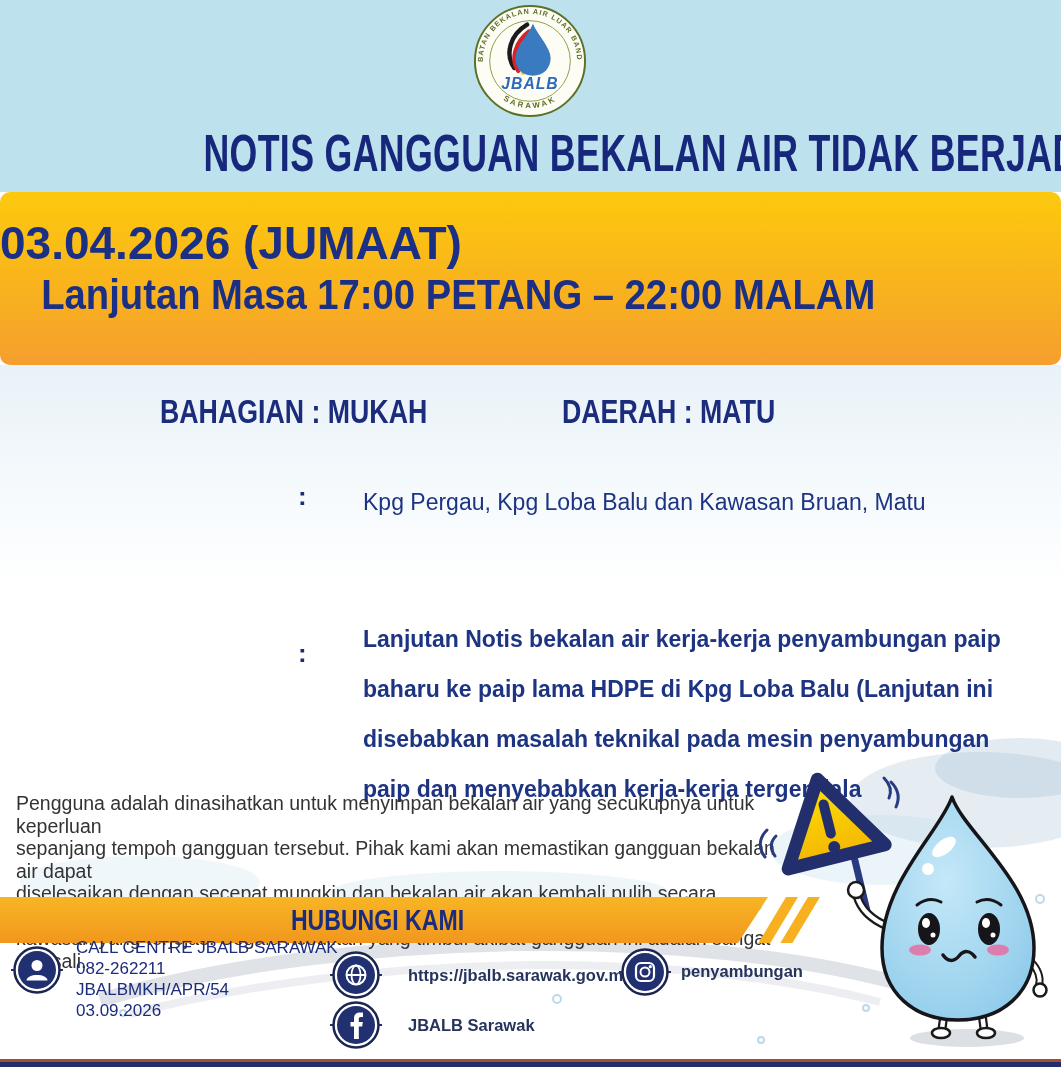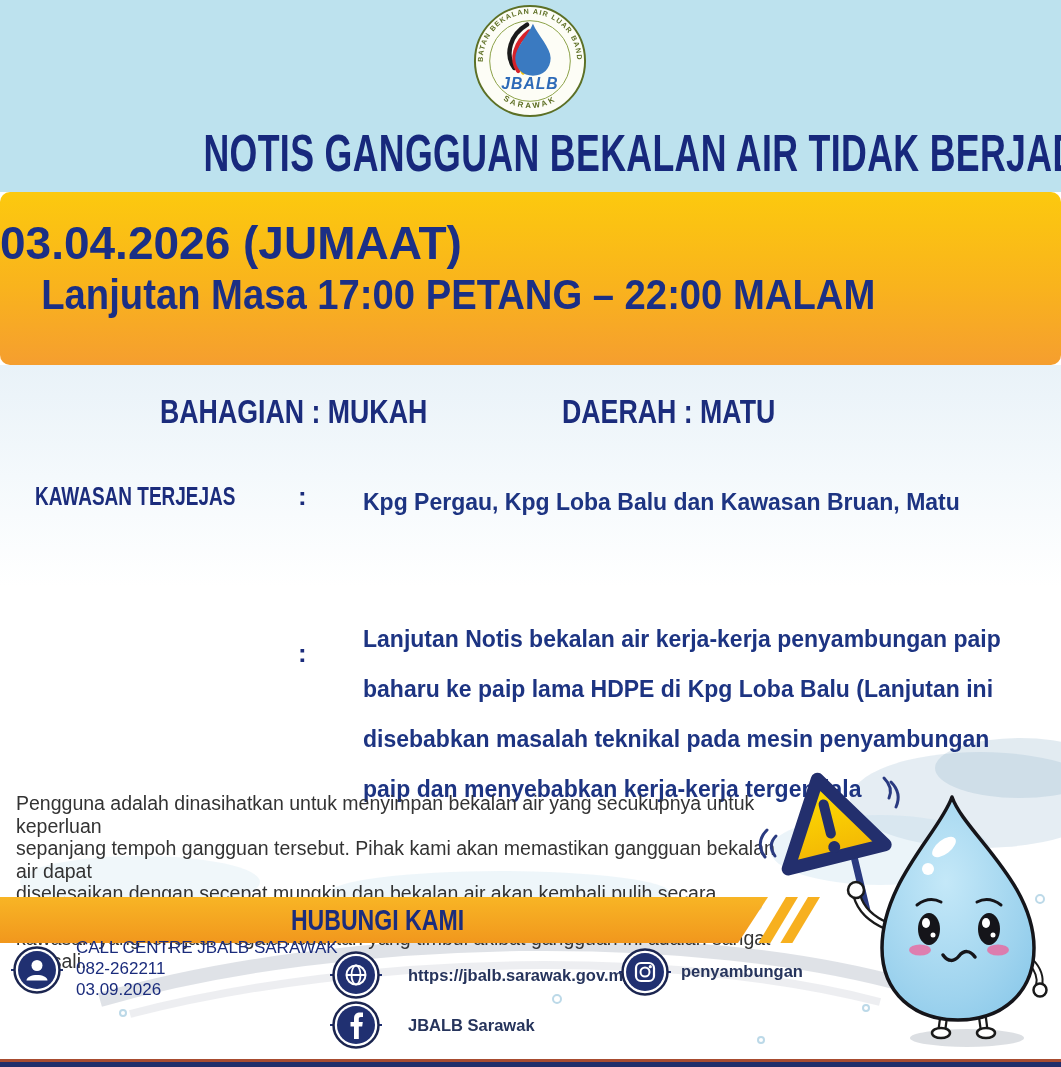--- a/index.html
+++ b/index.html
@@ -21,21 +21,21 @@
   .date-line{font-size:46px;font-weight:bold;color:#1b2f85;line-height:54px;white-space:nowrap;}
   .time-line{display:inline-block;transform:scaleX(.91);transform-origin:center;
              font-size:42px;font-weight:bold;color:#1b2f85;line-height:50px;white-space:nowrap;}
   .region-text{position:absolute;top:393px;white-space:nowrap;}
   .region-text span{display:inline-block;transform:scaleX(.81);transform-origin:left center;
                     font-size:33px;font-weight:bold;color:#1b2c7c;}
   .field-label{position:absolute;left:35px;white-space:nowrap;}
   .field-label span{display:inline-block;transform:scaleX(.73);transform-origin:left center;
                     font-size:26px;font-weight:bold;color:#1b2c7c;}
   .field-colon{position:absolute;left:298px;font-size:26px;font-weight:bold;color:#1b2c7c;}
-  .kawasan-value{position:absolute;left:363px;top:489px;font-size:23px;font-weight:bold;color:#1d3482;white-space:nowrap;}
+  .kawasan-value{position:absolute;left:363px;top:489px;font-size:23px;font-weight:normal;color:#1d3482;white-space:nowrap;}
   .huraian-value{position:absolute;left:363px;top:614px;width:660px;font-size:23px;font-weight:bold;
                  color:#1d3482;line-height:50px;white-space:pre-line;}
   .advisory{position:absolute;left:16px;top:792px;width:780px;font-size:19.5px;
             color:#333333;line-height:22.5px;white-space:pre-line;}
   
   .hubungi-banner{position:absolute;left:0;top:897px;width:768px;height:46px;
                   background:linear-gradient(180deg,#f8b525 0%,#f1971d 100%);
                   clip-path:polygon(0 0,100% 0,calc(100% - 30px) 100%,0 100%);}
   .hubungi-label{width:738px;text-align:center;line-height:46px;white-space:nowrap;margin-left:8px;}
   .hubungi-label span{display:inline-block;transform:scaleX(.77);transform-origin:center;
@@ -117,23 +117,20 @@
     <div><span class="time-line">Lanjutan Masa 17:00 PETANG – 22:00 MALAM</span></div>
   </div>
 
   <div class="region-text" style="left:160px;">
     <span>BAHAGIAN : MUKAH</span>
   </div>
   <div class="region-text" style="left:562px;">
     <span>DAERAH : MATU</span>
   </div>
 
-  <div class="field-label" style="top:481px;">
-    <span>KAWASAN TERJEJAS</span>
-  </div>
   <div class="field-colon" style="top:481px;">:</div>
   <div class="kawasan-value">Kpg Pergau, Kpg Loba Balu dan Kawasan Bruan, Matu</div>
 
   <div class="field-colon" style="top:638px;">:</div>
   <div class="huraian-value">Lanjutan Notis bekalan air kerja-kerja penyambungan paip
 baharu ke paip lama HDPE di Kpg Loba Balu (Lanjutan ini
 disebabkan masalah teknikal pada mesin penyambungan
 paip dan menyebabkan kerja-kerja tergendala</div>
 
   <div class="advisory">Pengguna adalah dinasihatkan untuk menyimpan bekalan air yang secukupnya untuk keperluan
@@ -153,20 +150,21 @@
     <line x1="2" y1="26" x2="6" y2="26" stroke="#203071" stroke-width="2"></line>
     <line x1="50" y1="26" x2="54" y2="26" stroke="#203071" stroke-width="2"></line>
     <circle cx="28" cy="26" r="22.5" fill="#ffffff" stroke="#1b2550" stroke-width="2.5"></circle>
     <circle cx="28" cy="26" r="19" fill="#203071"></circle>
     <circle cx="28" cy="21.5" r="5.5" fill="#ffffff"></circle>
     <path d="M17.5,36.5 C17.5,29 38.5,29 38.5,36.5 Z" fill="#ffffff"></path>
   </svg>
   <div class="call-block">
     <div>CALL CENTRE JBALB SARAWAK</div>
     <div>082-262211</div>
+    <div>JBALBMKH/APR/54</div>
     <div>03.09.2026</div>
   </div>
 
   <svg class="contact-icon" style="left:328px;top:949px;" viewBox="0 0 56 52">
     <line x1="2" y1="26" x2="6" y2="26" stroke="#203071" stroke-width="2"></line>
     <line x1="50" y1="26" x2="54" y2="26" stroke="#203071" stroke-width="2"></line>
     <circle cx="28" cy="26" r="22.5" fill="#ffffff" stroke="#1b2550" stroke-width="2.5"></circle>
     <circle cx="28" cy="26" r="19" fill="#203071"></circle>
     <circle cx="28" cy="26" r="9.5" fill="none" stroke="#ffffff" stroke-width="2"></circle>
     <line x1="18.5" y1="26" x2="37.5" y2="26" stroke="#ffffff" stroke-width="2"></line>

